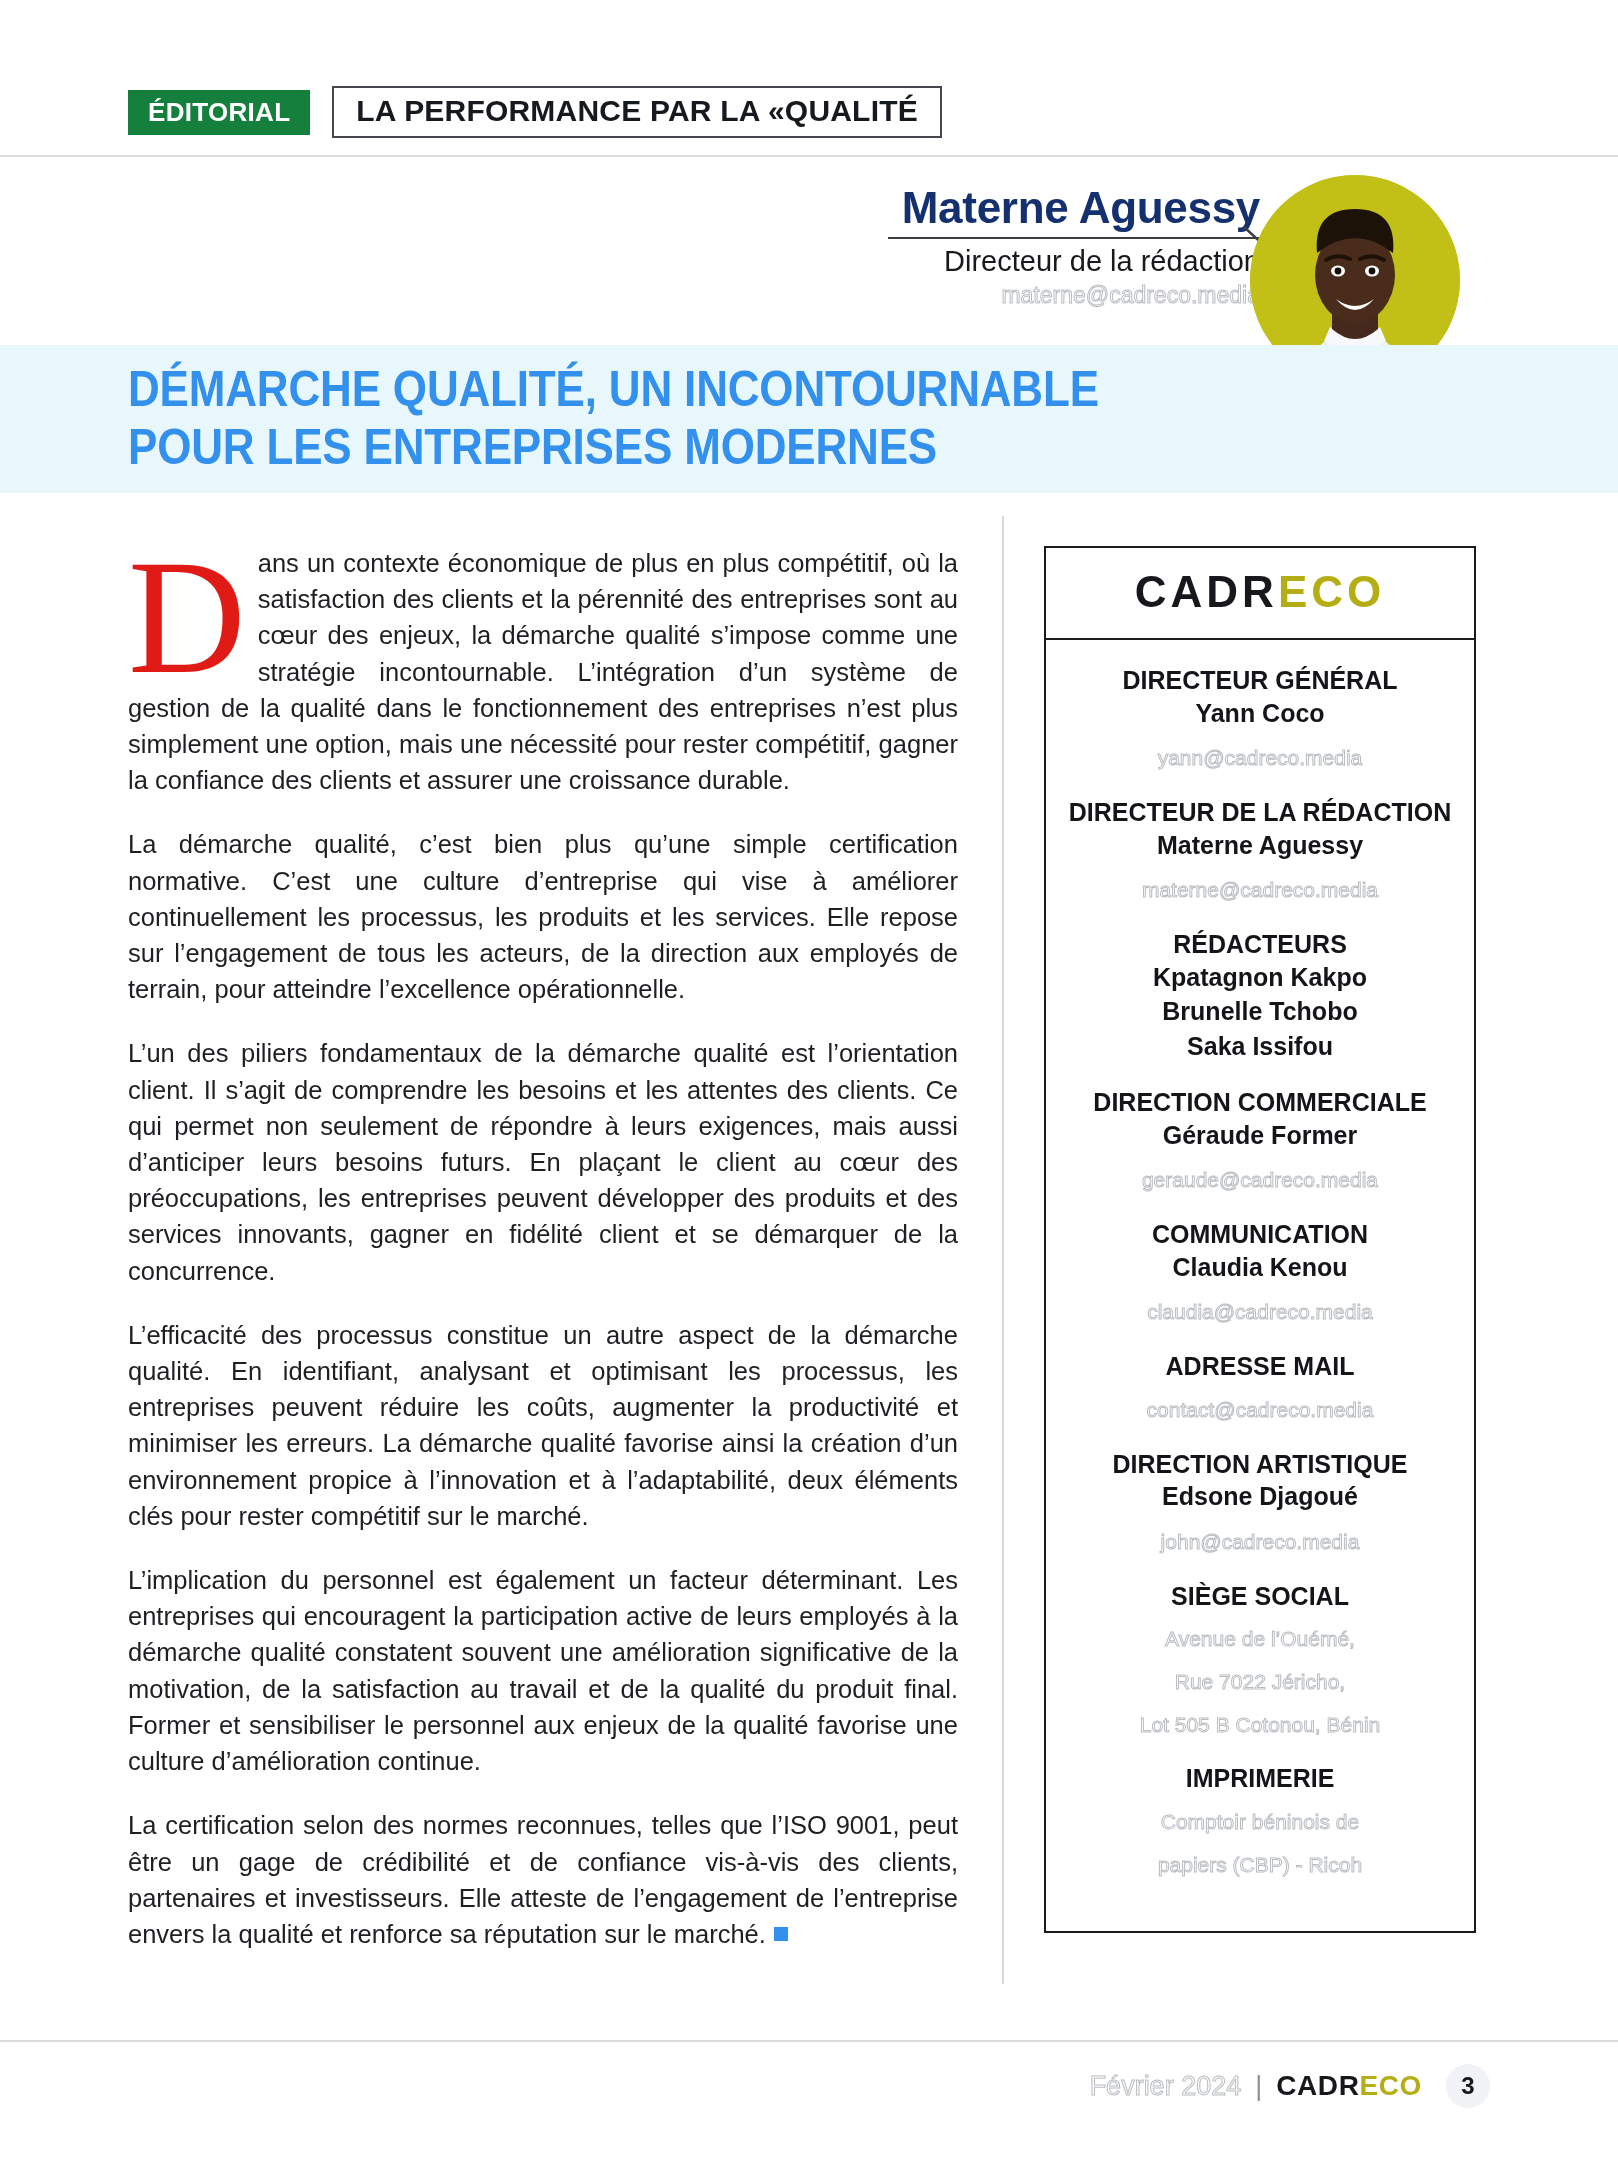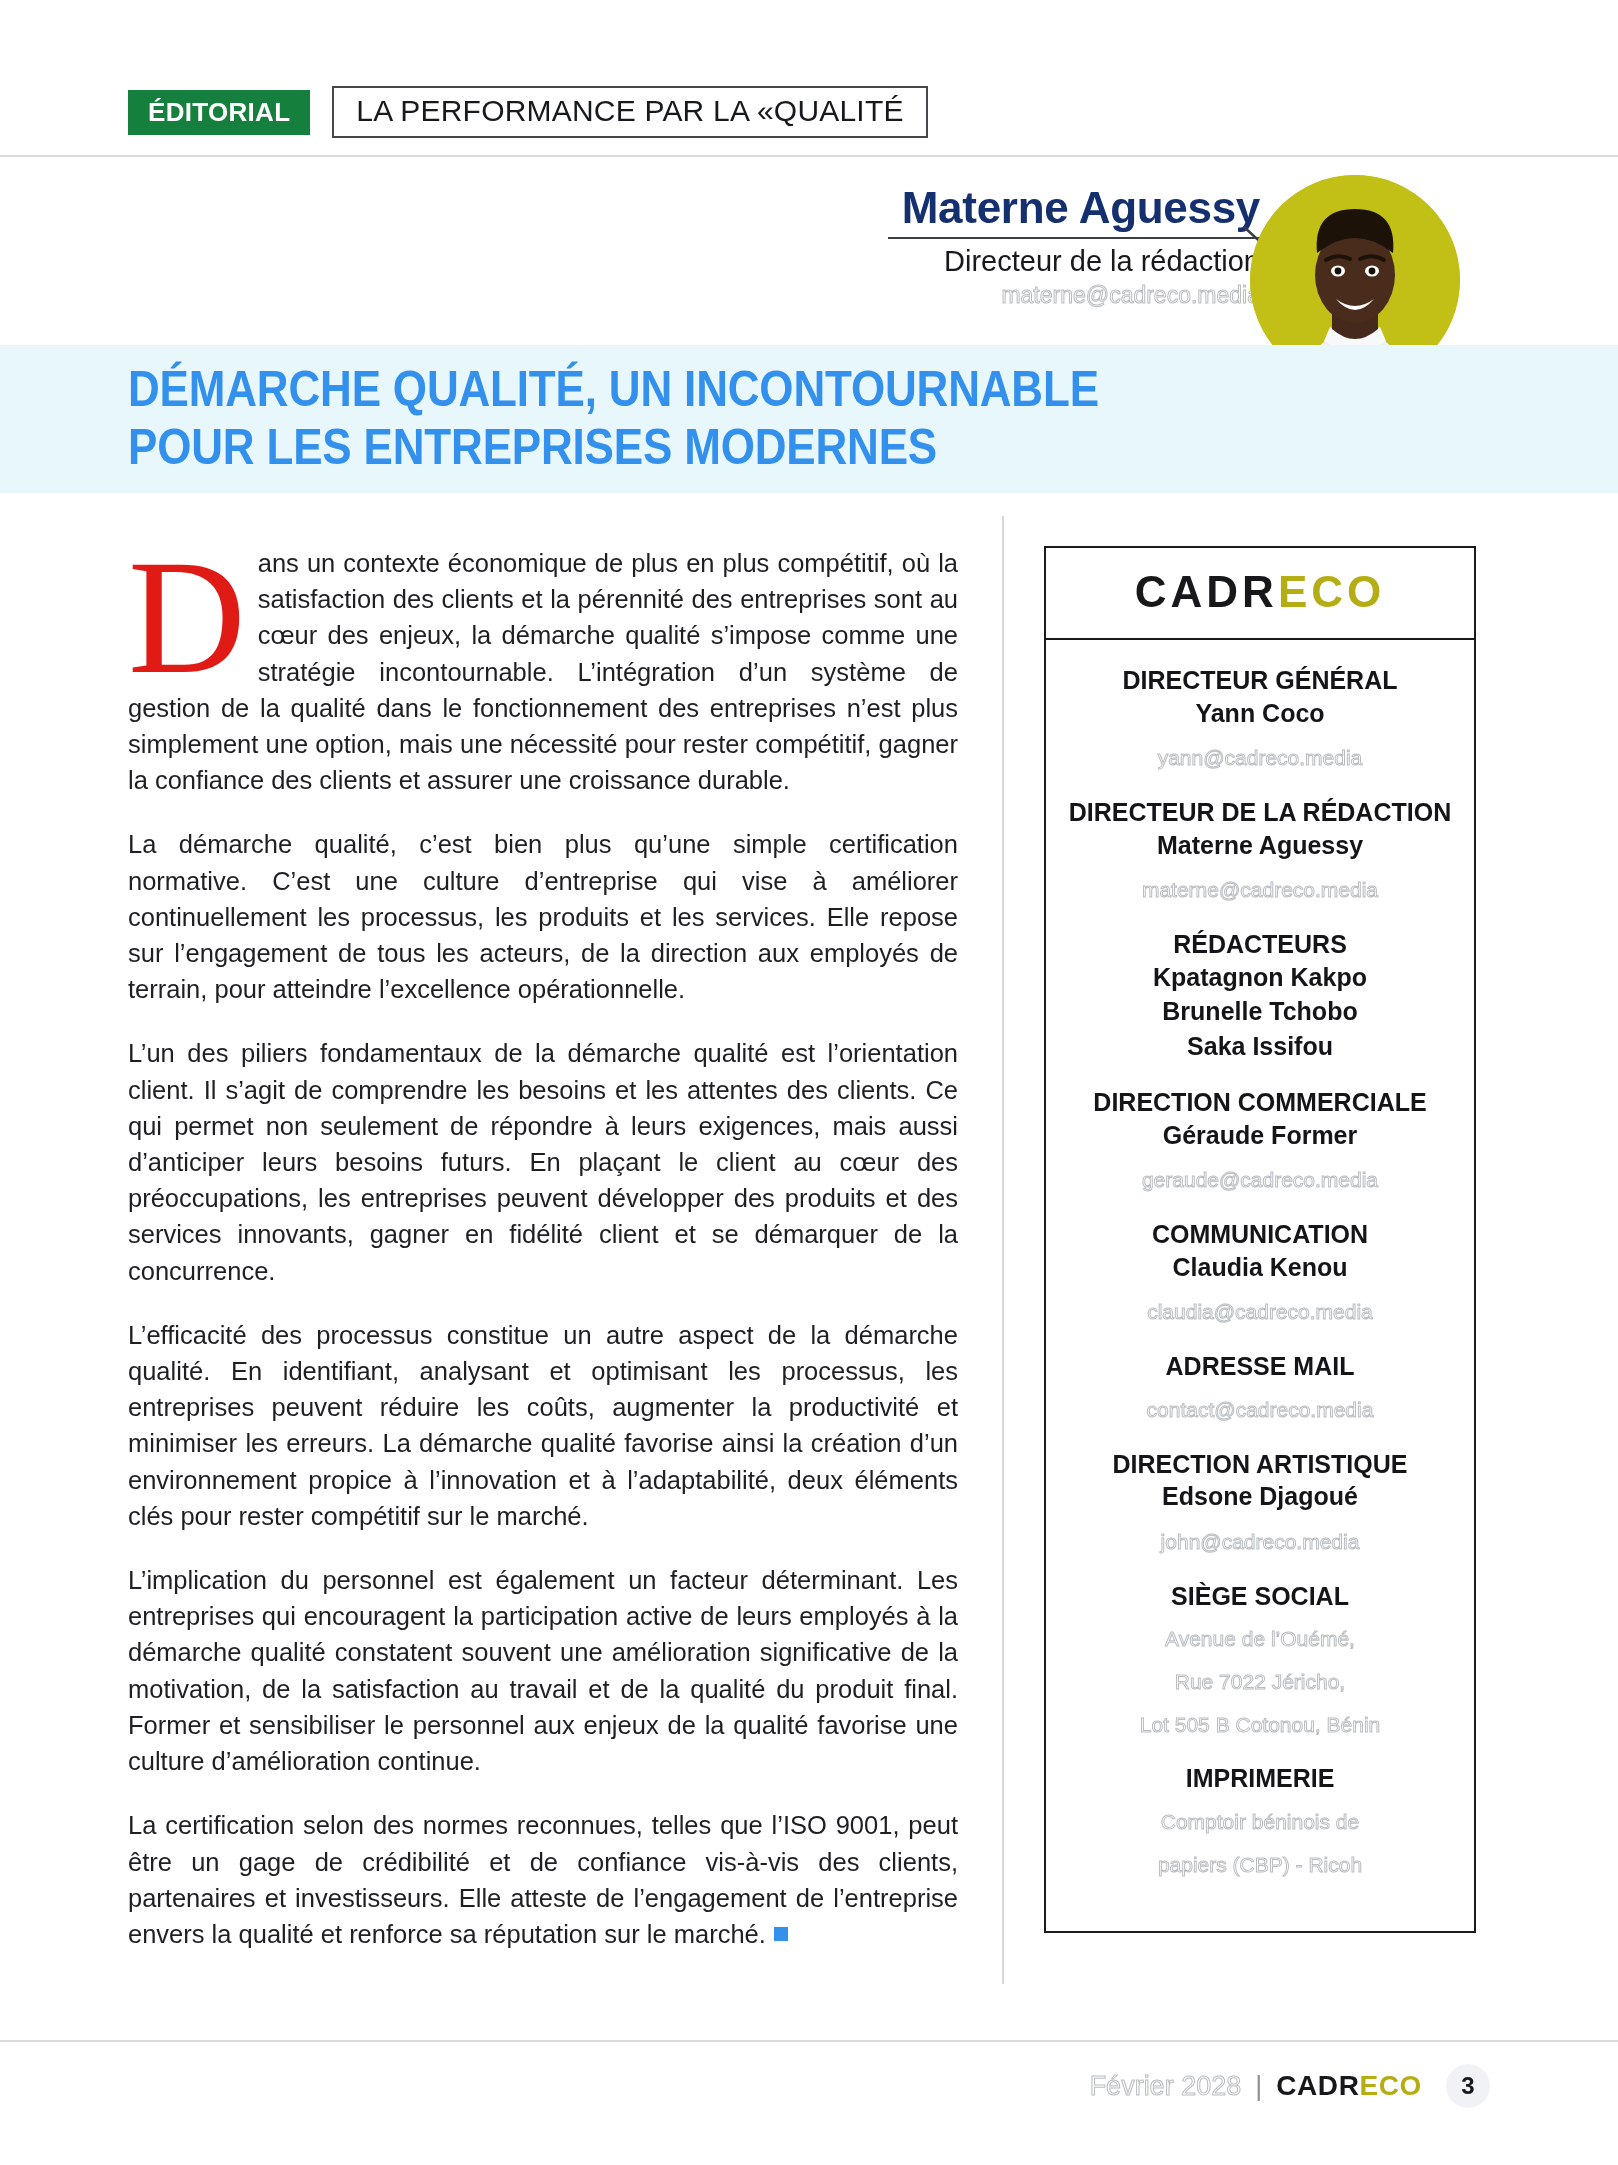--- a/index.html
+++ b/index.html
@@ -26,21 +26,21 @@
     font-size:26px;
     letter-spacing:.3px;
     padding:9px 20px 10px 20px;
     line-height:1;
     white-space:nowrap;
   }
   .rubric-title{
     margin-left:22px;
     border:2px solid #44484c;
     color:#16191d;
-    font-weight:400;
+    font-weight:700;
     font-size:30px;
     letter-spacing:.2px;
     padding:8px 22px 10px 22px;
     line-height:1;
     white-space:nowrap;
     background:#fff;
   }
   .rule-top{
     position:absolute;left:0;top:155px;width:1618px;height:2px;background:#d9dcdf;
   }
@@ -288,18 +288,18 @@
         <div class="mast-block">
           <div class="mast-role">IMPRIMERIE</div>
           <div class="mast-faint">Comptoir béninois de</div>
           <div class="mast-faint">papiers (CBP) - Ricoh</div>
         </div>
       </div>
   </div>
 
   <div class="rule-bottom"></div>
   <div class="footer">
-    <span class="footer-date">Février 2028</span>
+    <span class="footer-date">Février 2024</span>
     <span class="footer-sep">|</span>
     <span class="footer-logo"><span class="dark">CADR</span><span class="olive">ECO</span></span>
     <span class="page-num">3</span>
   </div>
 </div>
 
 </body></html>

